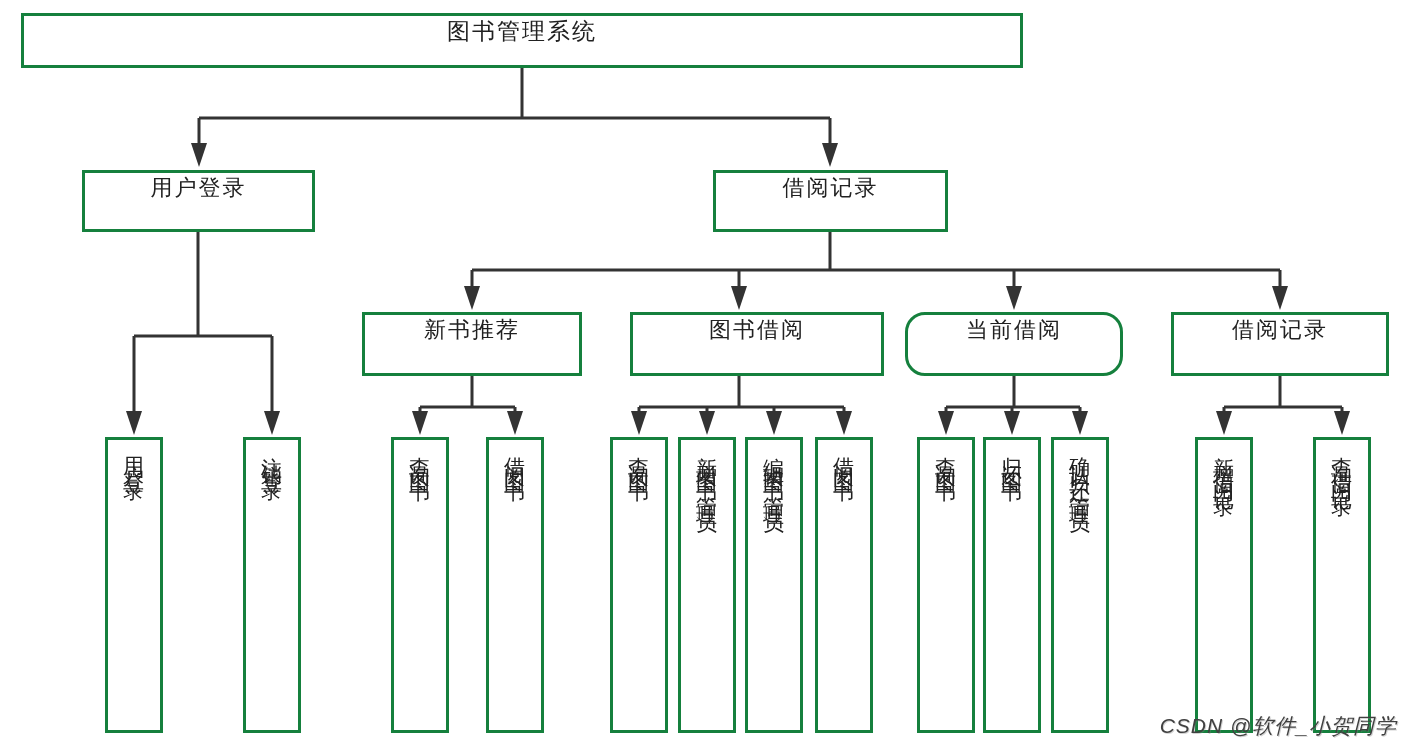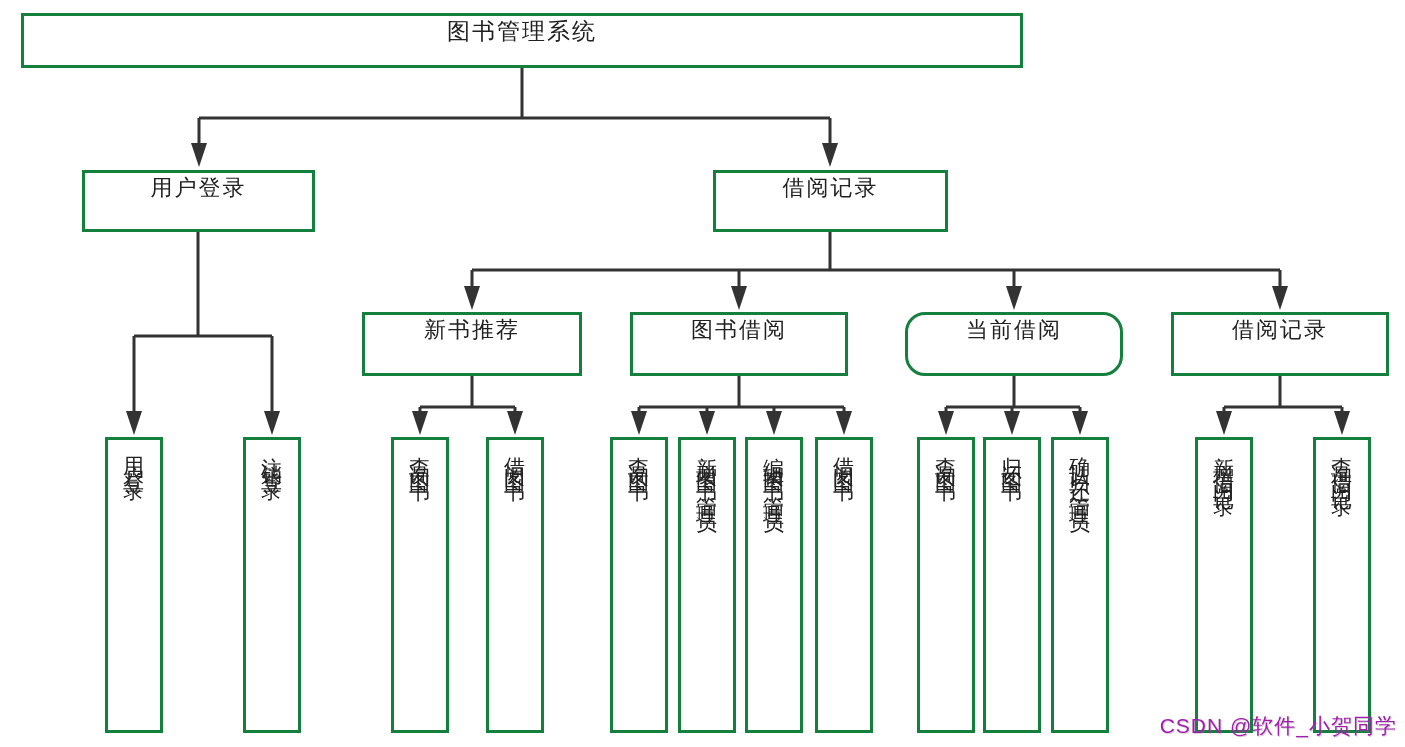--- a/index.html
+++ b/index.html
@@ -44,25 +44,26 @@
     letter-spacing: 8px;
     line-height: 1;
     color: #212121;
     white-space: nowrap;
   }
   #watermark {
     position: absolute;
     right: 8px;
     top: 712px;
     font-size: 21px;
-    color: #a21caf;
+    color: #404040;
     letter-spacing: 1px;
     text-shadow: 1px 1px 0 rgba(130,130,130,0.35);
     z-index: 5;
     white-space: nowrap;
+    font-style: italic;
   }
 </style>
 </head>
 <body>
 
 <div id="canvas">
 
   <svg id="connectors" viewBox="0 0 1405 747" xmlns="http://www.w3.org/2000/svg">
     <defs>
       <polygon id="ah" points="-8,-24 8,-24 0,0" fill="#333333"></polygon>
@@ -113,21 +114,21 @@
   <div class="box hbox-l2" style="left:82px; top:170px; width:233px; height:62px;">
     <span>用户登录</span>
   </div>
   <div class="box hbox-l2" style="left:713px; top:170px; width:235px; height:62px;">
     <span>借阅记录</span>
   </div>
 
   <div class="box hbox-l3" style="left:362px; top:312px; width:220px; height:64px;">
     <span>新书推荐</span>
   </div>
-  <div class="box hbox-l3" style="left:630px; top:312px; width:218px; height:64px;">
+  <div class="box hbox-l3" style="left:630px; top:312px; width:254px; height:64px;">
     <span>图书借阅</span>
   </div>
   <div class="box hbox-l3" style="left:905px; top:312px; width:218px; height:64px;border-radius:20px;">
     <span>当前借阅</span>
   </div>
   <div class="box hbox-l3" style="left:1171px; top:312px; width:218px; height:64px;">
     <span>借阅记录</span>
   </div>
 
   <div class="box vbox" style="left:105px;">

